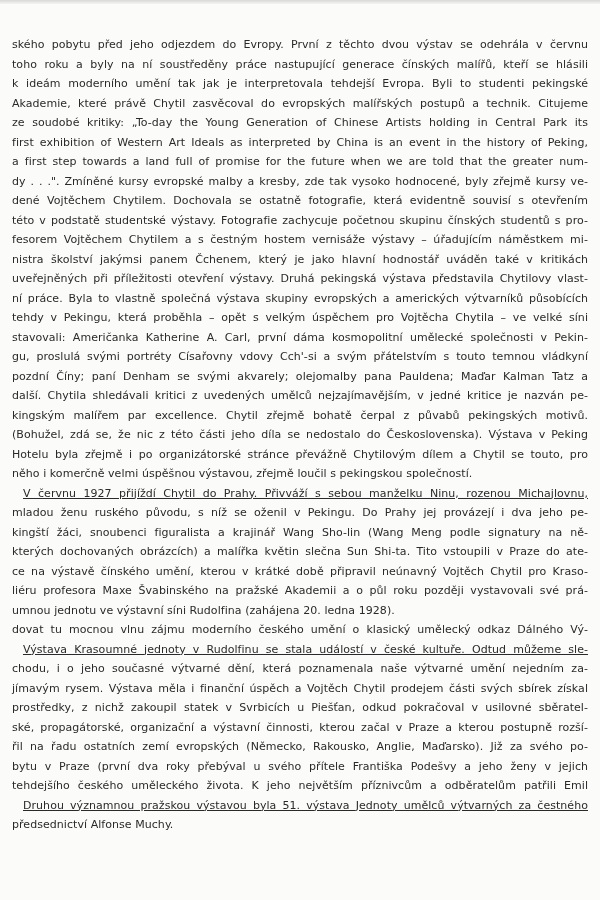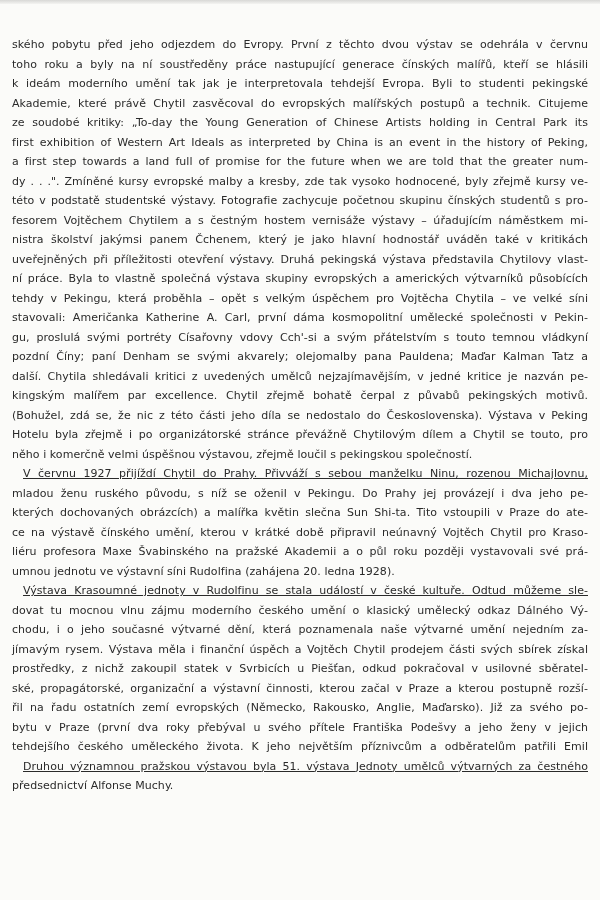--- a/index.html
+++ b/index.html
@@ -38,48 +38,50 @@
 
   <div>
     <div class="line">ského pobytu před jeho odjezdem do Evropy. První z těchto dvou výstav se odehrála v červnu</div>
     <div class="line">toho roku a byly na ní soustředěny práce nastupující generace čínských malířů, kteří se hlásili</div>
     <div class="line">k ideám moderního umění tak jak je interpretovala tehdejší Evropa. Byli to studenti pekingské</div>
     <div class="line">Akademie, které právě Chytil zasvěcoval do evropských malířských postupů a technik. Citujeme</div>
     <div class="line">ze soudobé kritiky: „To-day the Young Generation of Chinese Artists holding in Central Park its</div>
     <div class="line">first exhibition of Western Art Ideals as interpreted by China is an event in the history of Peking,</div>
     <div class="line">a first step towards a land full of promise for the future when we are told that the greater num-</div>
     <div class="line">dy . . .". Zmíněné kursy evropské malby a kresby, zde tak vysoko hodnocené, byly zřejmě kursy ve-</div>
+    <div class="line">dené Vojtěchem Chytilem. Dochovala se ostatně fotografie, která evidentně souvisí s otevřením</div>
     <div class="line">této v podstatě studentské výstavy. Fotografie zachycuje početnou skupinu čínských studentů s pro-</div>
     <div class="line">fesorem Vojtěchem Chytilem a s čestným hostem vernisáže výstavy – úřadujícím náměstkem mi-</div>
     <div class="line">nistra školství jakýmsi panem Čchenem, který je jako hlavní hodnostář uváděn také v kritikách</div>
     <div class="line">uveřejněných při příležitosti otevření výstavy. Druhá pekingská výstava představila Chytilovy vlast-</div>
     <div class="line">ní práce. Byla to vlastně společná výstava skupiny evropských a amerických výtvarníků působících</div>
     <div class="line">tehdy v Pekingu, která proběhla – opět s velkým úspěchem pro Vojtěcha Chytila – ve velké síni</div>
     <div class="line">stavovali: Američanka Katherine A. Carl, první dáma kosmopolitní umělecké společnosti v Pekin-</div>
     <div class="line">gu, proslulá svými portréty Císařovny vdovy Cch'-si a svým přátelstvím s touto temnou vládkyní</div>
     <div class="line">pozdní Číny; paní Denham se svými akvarely; olejomalby pana Pauldena; Maďar Kalman Tatz a</div>
     <div class="line">další. Chytila shledávali kritici z uvedených umělců nejzajímavějším, v jedné kritice je nazván pe-</div>
     <div class="line">kingským malířem par excellence. Chytil zřejmě bohatě čerpal z půvabů pekingských motivů.</div>
     <div class="line">(Bohužel, zdá se, že nic z této části jeho díla se nedostalo do Československa). Výstava v Peking</div>
     <div class="line">Hotelu byla zřejmě i po organizátorské stránce převážně Chytilovým dílem a Chytil se touto, pro</div>
     <div class="line last">něho i komerčně velmi úspěšnou výstavou, zřejmě loučil s pekingskou společností.</div>
   </div>
 
   <div>
     <div class="line indent">V červnu 1927 přijíždí Chytil do Prahy. Přivváží s sebou manželku Ninu, rozenou Michajlovnu,</div>
     <div class="line">mladou ženu ruského původu, s níž se oženil v Pekingu. Do Prahy jej provázejí i dva jeho pe-</div>
+    <div class="line">kingští žáci, snoubenci figuralista a krajinář Wang Sho-lin (Wang Meng podle signatury na ně-</div>
     <div class="line">kterých dochovaných obrázcích) a malířka květin slečna Sun Shi-ta. Tito vstoupili v Praze do ate-</div>
     <div class="line">ce na výstavě čínského umění, kterou v krátké době připravil neúnavný Vojtěch Chytil pro Kraso-</div>
     <div class="line">liéru profesora Maxe Švabinského na pražské Akademii a o půl roku později vystavovali své prá-</div>
     <div class="line last">umnou jednotu ve výstavní síni Rudolfina (zahájena 20. ledna 1928).</div>
   </div>
 
   <div>
+    <div class="line">dovat tu mocnou vlnu zájmu moderního českého umění o klasický umělecký odkaz Dálného Vý-</div>
     <div class="line indent">Výstava Krasoumné jednoty v Rudolfinu se stala událostí v české kultuře. Odtud můžeme sle-</div>
-    <div class="line">dovat tu mocnou vlnu zájmu moderního českého umění o klasický umělecký odkaz Dálného Vý-</div>
     <div class="line">chodu, i o jeho současné výtvarné dění, která poznamenala naše výtvarné umění nejedním za-</div>
     <div class="line">jímavým rysem. Výstava měla i finanční úspěch a Vojtěch Chytil prodejem části svých sbírek získal</div>
     <div class="line">prostředky, z nichž zakoupil statek v Svrbicích u Piešťan, odkud pokračoval v usilovné sběratel-</div>
     <div class="line">ské, propagátorské, organizační a výstavní činnosti, kterou začal v Praze a kterou postupně rozší-</div>
     <div class="line">řil na řadu ostatních zemí evropských (Německo, Rakousko, Anglie, Maďarsko). Již za svého po-</div>
     <div class="line">bytu v Praze (první dva roky přebýval u svého přítele Františka Podešvy a jeho ženy v jejich</div>
     <div class="line">tehdejšího českého uměleckého života. K jeho největším příznivcům a odběratelům patřili Emil</div>
   </div>
 
   <div>

